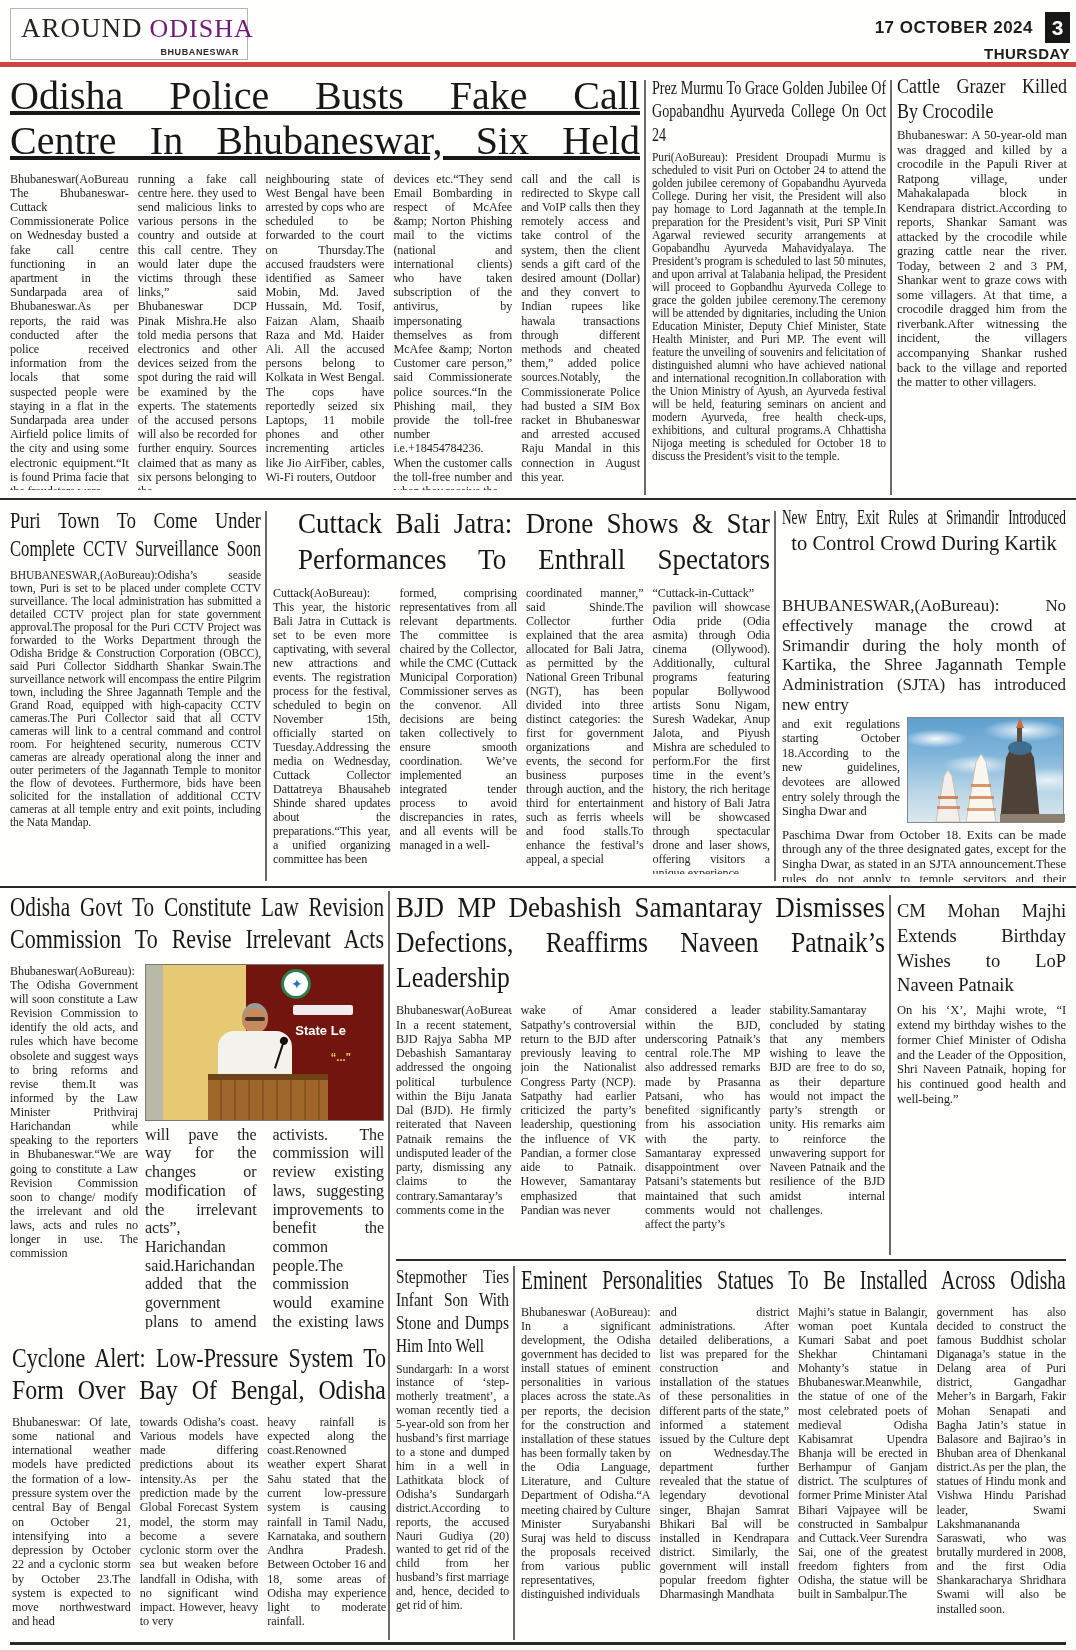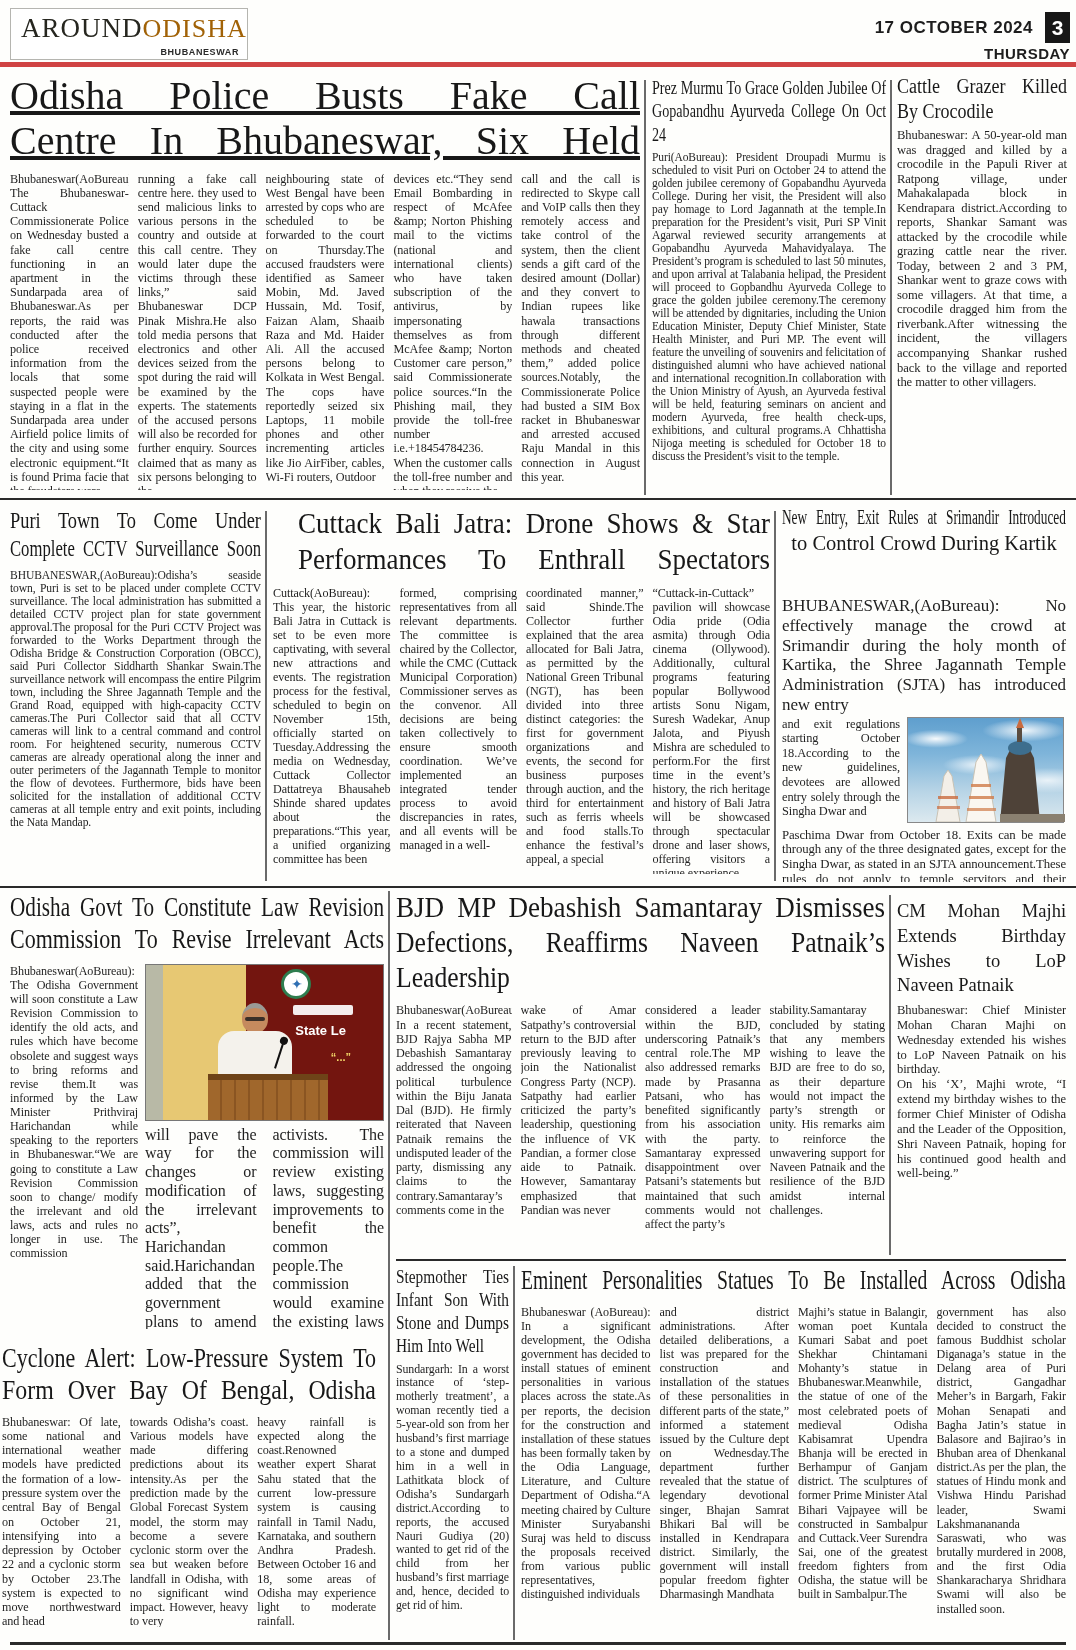--- a/index.html
+++ b/index.html
@@ -8,21 +8,21 @@
     position:relative; width:1076px; height:1650px; margin:0 auto;
     background:#fefefc; color:#1b1b1b; overflow:hidden;
     font-family:"Liberation Serif", serif;
   }
   
   .logo-box { position:absolute; left:10px; top:8px; width:238px; height:52px;
     border:1.5px solid #b5b5b0; background:#fff; padding:2px 8px 0 10px; }
   .logo-line { white-space:nowrap; line-height:34px; }
   .logo-around { font-size:27px; letter-spacing:1px; color:#26261f; font-weight:500; }
   .logo-around::first-letter { font-size:37px; }
-  .logo-odisha { font-size:26px; letter-spacing:1px; color:#a16207; }
+  .logo-odisha { font-size:26px; letter-spacing:1px; color:#701a75; margin-left:7px; }
   .logo-sub { text-align:right; font-family:"Liberation Sans",sans-serif;
     font-size:9px; font-weight:bold; letter-spacing:.6px; color:#2a2a2a; margin-top:-2px; }
   .date-wrap { position:absolute; right:6px; top:12px; text-align:right;
     font-family:"Liberation Sans",sans-serif; }
   .date-row { display:flex; align-items:center; justify-content:flex-end; gap:12px; }
   .date-text { font-size:17px; font-weight:bold; letter-spacing:.5px; color:#1d1d1d; }
   .page-box { width:25px; height:31px; background:#171717; color:#fff;
     font-size:21px; font-weight:bold; display:flex; align-items:center; justify-content:center; }
   .day-text { font-size:15px; font-weight:bold; letter-spacing:.5px; color:#1d1d1d; margin-top:2px; }
   .red-rule { position:absolute; left:0; top:62px; width:100%; height:5px; background:#d04343; }
@@ -206,21 +206,21 @@
           <div class="pp-podium" style="left:62px;"></div>
         </div>
         <div class="cols" style="gap:16px; margin-top:5px; height:203px; font-size:16px; line-height:1.17;">
           <div class="bodytxt">will pave the way for the changes or modification of the irrelevant acts”, Harichandan said.Harichandan added that the government plans to amend the Right to Information Act (RTI), enacted in 2005, and take action against false cases filed against RTI</div>
           <div class="bodytxt">activists. The commission will review existing laws, suggesting improvements to benefit the common people.The commission would examine the existing laws and suggest ways to improve and modify in order to make them useful for the common people.</div>
         </div>
       </div>
     </div>
   </div>
 
-  <div class="abs" style="left:2px; top:1342px; width:374px; height:295px;">
+  <div class="abs" style="left:12px; top:1342px; width:374px; height:295px;">
     <div class="hl" style="font-size:26.5px; line-height:1.22; margin-bottom:8px;">
       <div class="ln cx83">Cyclone Alert: Low-Pressure System To</div>
       <div class="ln cx90">Form Over Bay Of Bengal, Odisha</div>
     </div>
     <div class="cols" style="gap:9px; height:212px; font-size:12.2px; line-height:1.17;">
       <div class="bodytxt">Bhubaneswar: Of late, some national and international weather models have predicted the formation of a low-pressure system over the central Bay of Bengal on October 21, intensifying into a depression by October 22 and a cyclonic storm by October 23.The system is expected to move northwestward and head</div>
       <div class="bodytxt">towards Odisha’s coast. Various models have made differing predictions about its intensity.As per the prediction made by the Global Forecast System model, the storm may become a severe cyclonic storm over the sea but weaken before landfall in Odisha, with no significant wind impact. However, heavy to very</div>
       <div class="bodytxt">heavy rainfall is expected along the coast.Renowned weather expert Sharat Sahu stated that the current low-pressure system is causing rainfall in Tamil Nadu, Karnataka, and southern Andhra Pradesh. Between October 16 and 18, some areas of Odisha may experience light to moderate rainfall.</div>
     </div>
   </div>
@@ -241,21 +241,20 @@
   </div>
   <div class="vrule" style="left:889px; top:895px; height:360px;"></div>
 
   <div class="abs" style="left:897px; top:899px; width:169px; height:358px;">
     <div class="hl" style="font-size:19.5px; line-height:1.27; margin-bottom:5px;">
       <div class="ln cx95">CM Mohan Majhi</div>
       <div class="ln cx95">Extends Birthday</div>
       <div class="ln cx95">Wishes to LoP</div>
       <div class="ln left cx95">Naveen Patnaik</div>
     </div>
-    <div class="bodytxt" style="font-size:12.6px; line-height:1.18;">Bhubaneswar: Chief Minister Mohan Charan Majhi on Wednesday extended his wishes to LoP Naveen Patnaik on his birthday.</div>
     <div class="bodytxt" style="font-size:12.6px; line-height:1.18; height:170px;">On his ‘X’, Majhi wrote, “I extend my birthday wishes to the former Chief Minister of Odisha and the Leader of the Opposition, Shri Naveen Patnaik, hoping for his continued good health and well-being.”</div>
   </div>
 
   <div class="hrule" style="left:396px; top:1259px; width:670px; height:1.5px;"></div>
 
   <div class="abs" style="left:396px; top:1266px; width:113px; height:374px;">
     <div class="hl" style="font-size:18.5px; line-height:1.25; margin-bottom:4px;">
       <div class="ln cx83">Stepmother Ties</div>
       <div class="ln cx83">Infant Son With</div>
       <div class="ln cx83">Stone and Dumps</div>

